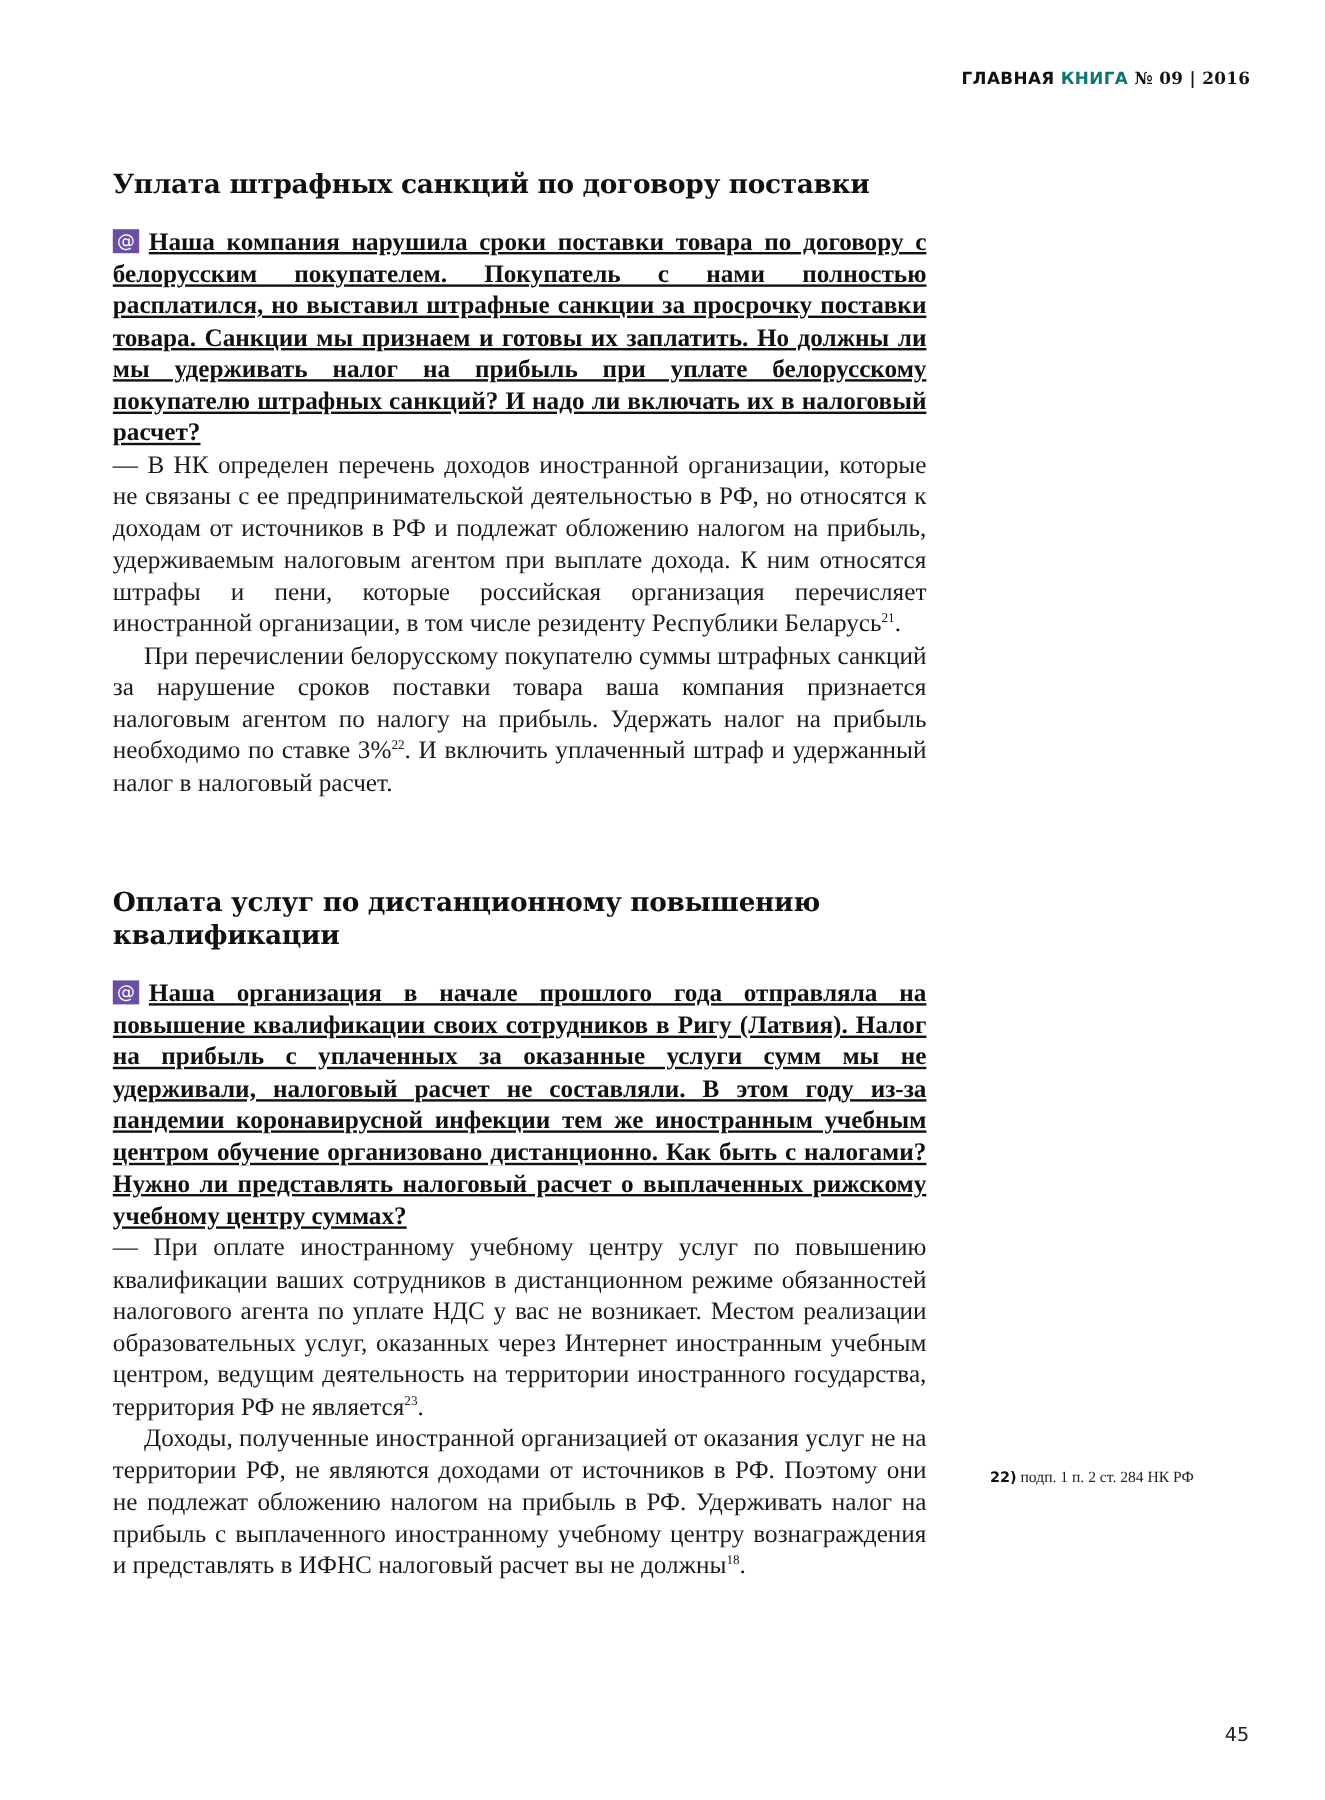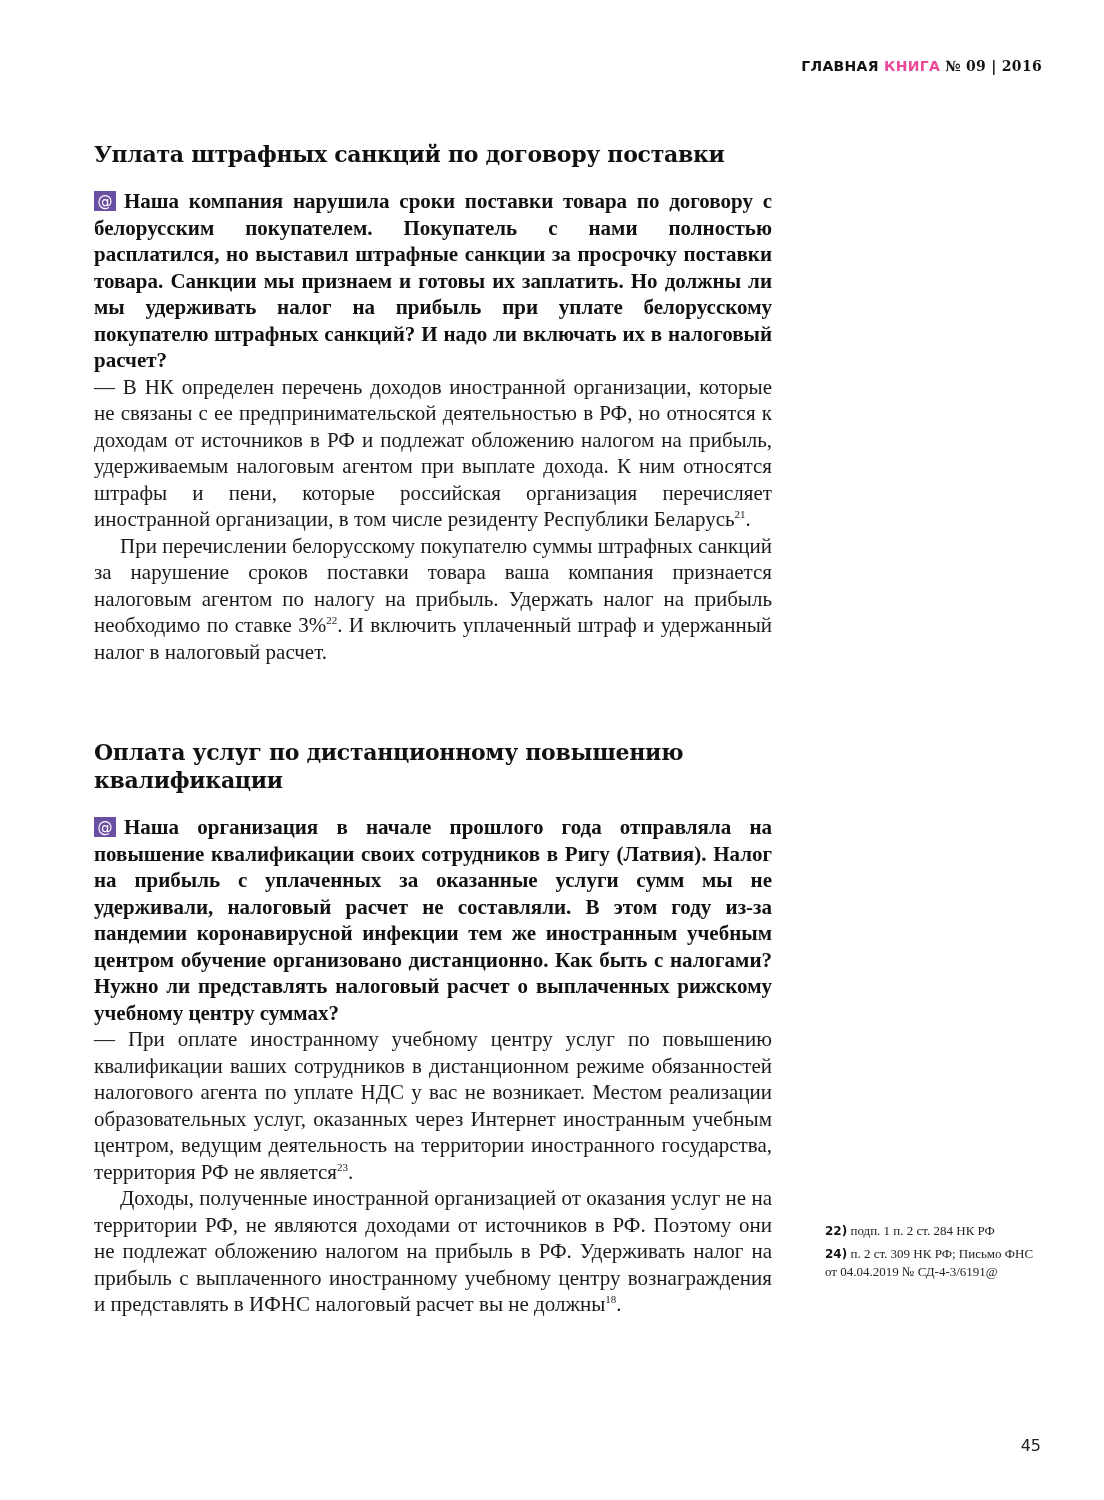--- a/index.html
+++ b/index.html
@@ -2,33 +2,33 @@
 <html><head>
 <meta charset="utf-8">
 <style>
   html, body { margin: 0; padding: 0; background: #ffffff; }
   body { width: 1104px; height: 1500px; position: relative; overflow: hidden; color: #1a1a1a; }
   .masthead {
     position: absolute; top: 58px; right: 62px;
     font-family: "DejaVu Sans", sans-serif; font-weight: bold; font-size: 14px; letter-spacing: 0.3px;
   }
   .masthead .brand1 { color: #111; }
-  .masthead .brand2 { color: #ec4899; }
+  .masthead .brand2 { color: #0f766e; }
   .masthead .issue { color: #111; font-family: "DejaVu Serif", serif; }
   .col {
     position: absolute; left: 94px; width: 678px;
     font-family: "Liberation Serif", serif;
   }
   h2 {
     font-family: "DejaVu Serif", serif; font-weight: bold; font-size: 22px; line-height: 28px;
     margin: 0; letter-spacing: -0.3px; color: #111;
   }
   .q {
     font-family: "Liberation Serif", serif; font-weight: bold; font-size: 21px; line-height: 26.5px;
-    text-align: justify; margin: 0; color: #111;
+    text-align: justify; margin: 0; color: #111; text-decoration: underline;
   }
   .at-icon {
     display: inline-block; width: 22px; height: 20px; background: #6b4fa3; color: #fff;
     font-family: "DejaVu Sans", sans-serif; font-size: 15px; line-height: 20px; text-align: center;
     vertical-align: 2px; margin-right: 8px; font-weight: normal;
   }
   .a {
     font-family: "Liberation Serif", serif; font-size: 21px; line-height: 26.5px;
     text-align: justify; margin: 0; color: #1a1a1a;
   }
@@ -63,16 +63,15 @@
 
 <div class="col" style="top:738px;">
   <h2 style="width:640px;">Оплата услуг по дистанционному повышению квалификации</h2>
   <p class="q" style="margin-top:20px;"><span class="at-icon">@</span><span>Наша организация в начале прошлого года отправляла на повышение квалификации своих сотрудников в Ригу (Латвия). Налог на прибыль с уплаченных за оказанные услуги сумм мы не удерживали, налоговый расчет не составляли. В этом году из-за пандемии коронавирусной инфекции тем же иностранным учебным центром обучение организовано дистанционно. Как быть с налогами? Нужно ли представлять налоговый расчет о выплаченных рижскому учебному центру суммах?</span></p>
   <p class="a"><span>— При оплате иностранному учебному центру услуг по повышению квалификации ваших сотрудников в дистанционном режиме обязанностей налогового агента по уплате НДС у вас не возникает. Местом реализации образовательных услуг, оказанных через Интернет иностранным учебным центром, ведущим деятельность на территории иностранного государства, территория РФ не является</span><sup>23</sup><span>.</span></p>
   <p class="a indent"><span>Доходы, полученные иностранной организацией от оказания услуг не на территории РФ, не являются доходами от источников в РФ. Поэтому они не подлежат обложению налогом на прибыль в РФ. Удерживать налог на прибыль с выплаченного иностранному учебному центру вознаграждения и представлять в ИФНС налоговый расчет вы не должны</span><sup>18</sup><span>.</span></p>
 </div>
 
 <div class="footnotes">
   <div class="fn"><b>22)</b> <span>подп. 1 п. 2 ст. 284 НК РФ</span></div>
-  <div class="fn"><b>24)</b> <span>п. 2 ст. 309 НК РФ; Письмо ФНС от 04.04.2019 № СД-4-3/6191@</span></div>
 </div>
 
 <div class="page-num">45</div>
 
 </body></html>

